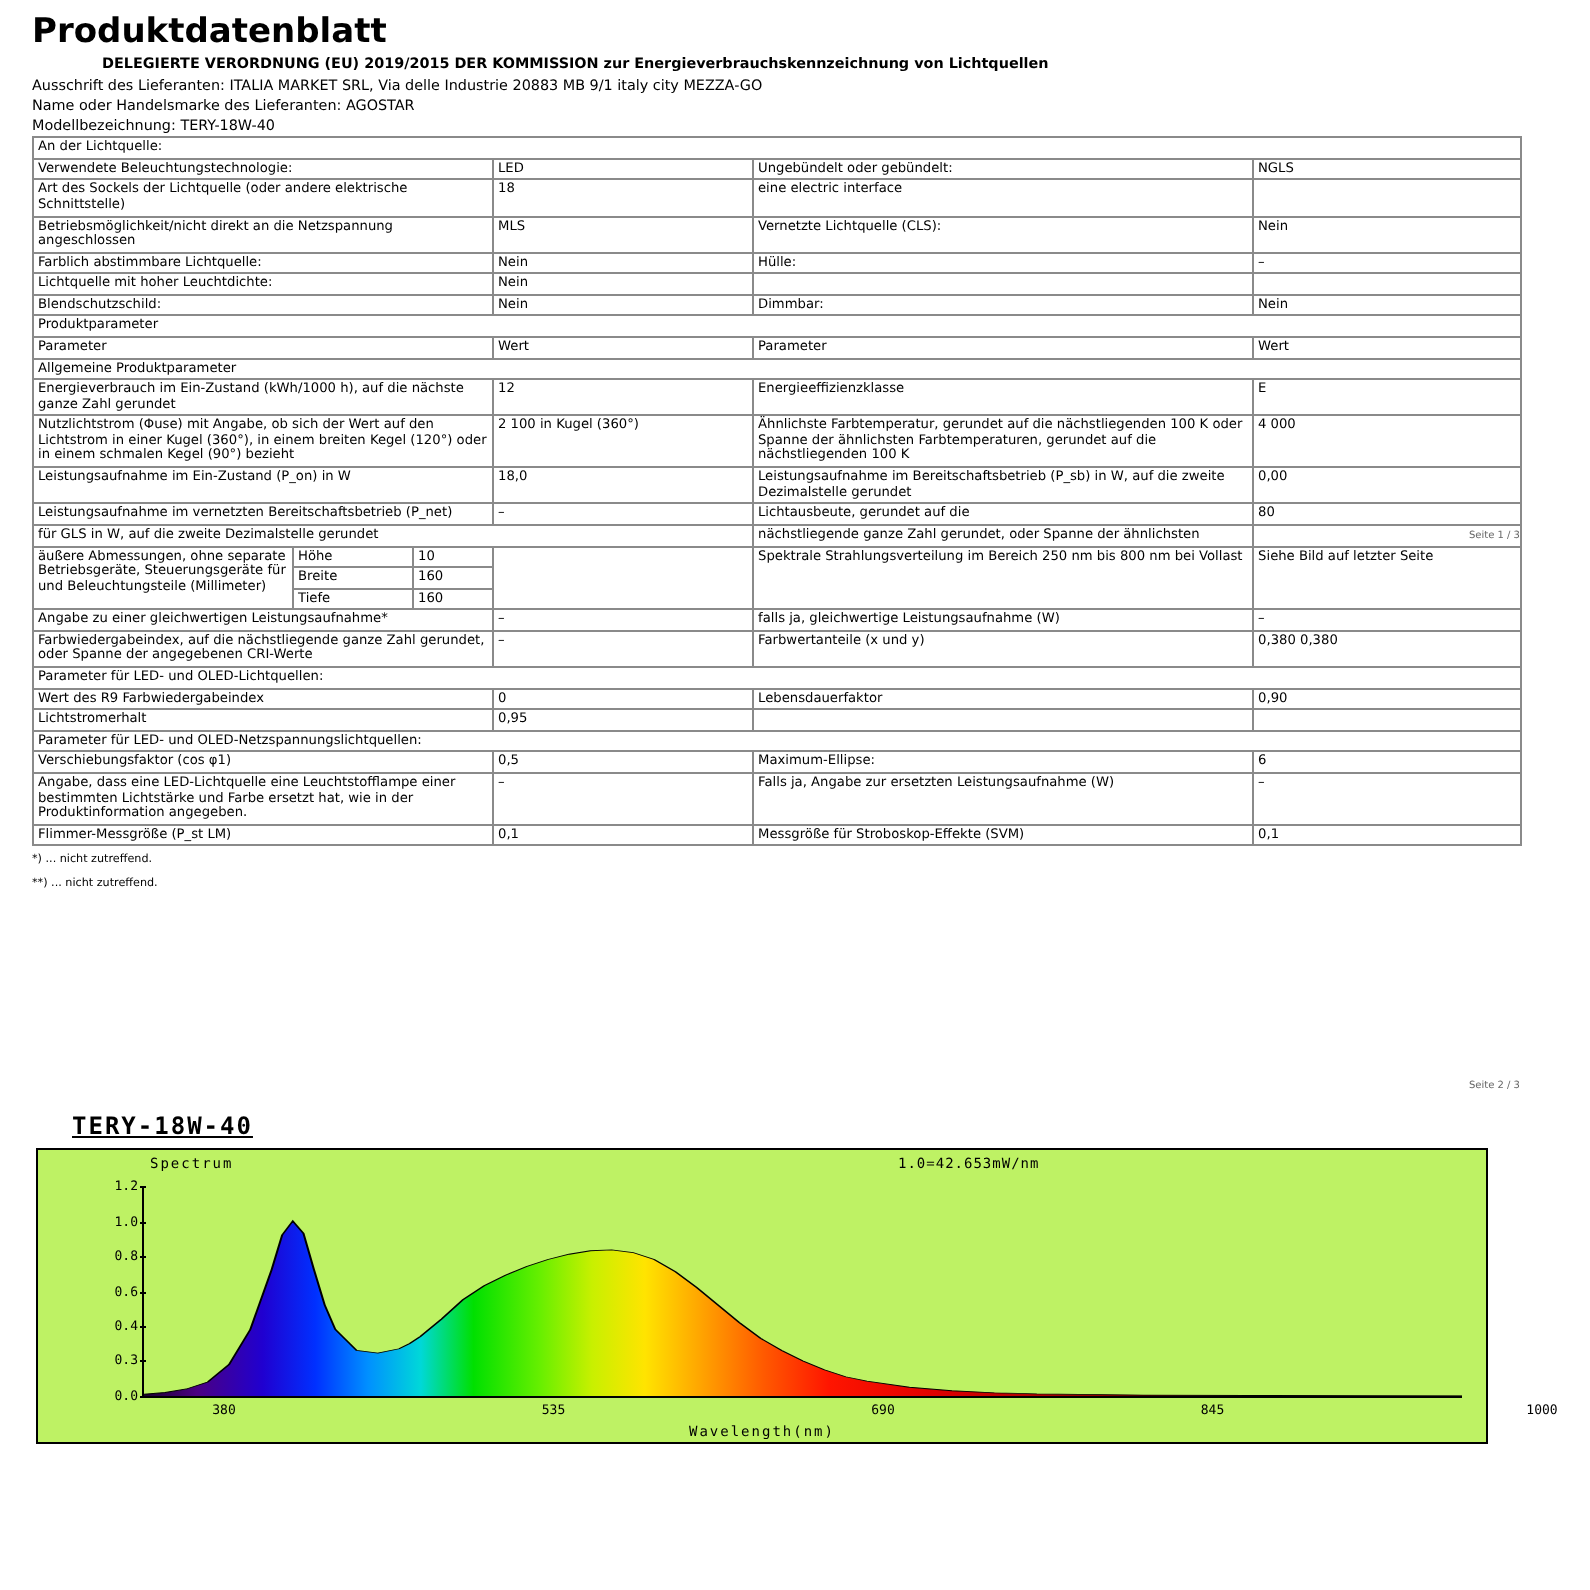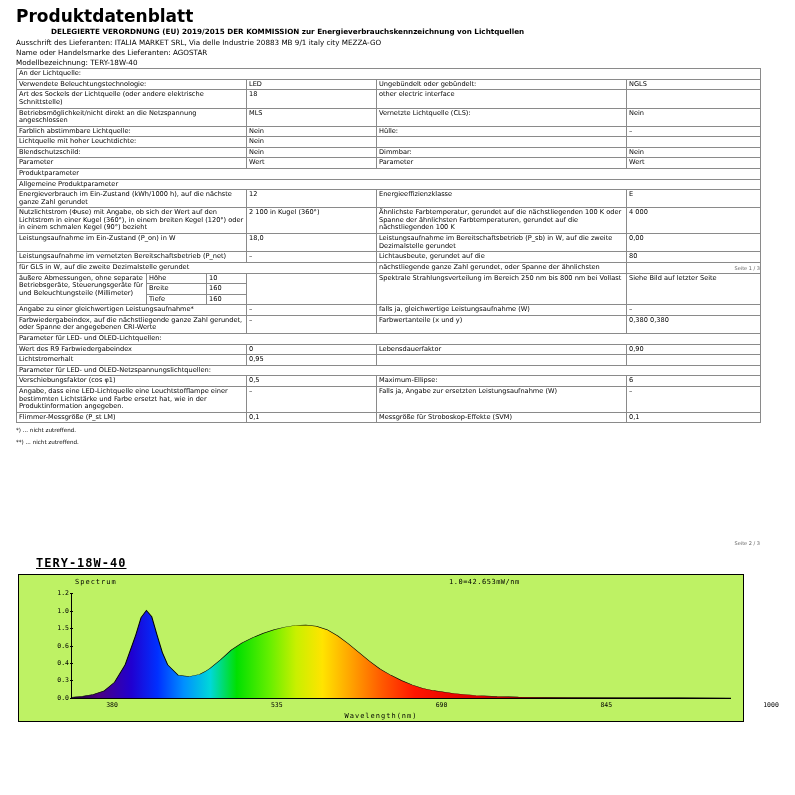--- a/index.html
+++ b/index.html
@@ -220,21 +220,21 @@
         </tr>
         <tr>
           <td>Verwendete Beleuchtungstechnologie:</td>
           <td class="ctr">LED</td>
           <td>Ungebündelt oder gebündelt:</td>
           <td class="ctr">NGLS</td>
         </tr>
         <tr>
           <td>Art des Sockels der Lichtquelle (oder andere elektrische Schnittstelle)</td>
           <td class="ctr">18</td>
-          <td>other electric interface</td>
+          <td>eine electric interface</td>
           <td class="ctr"></td>
         </tr>
         <tr>
           <td>Betriebsmöglichkeit/nicht direkt an die Netzspannung angeschlossen</td>
           <td class="ctr">MLS</td>
           <td>Vernetzte Lichtquelle (CLS):</td>
           <td class="ctr">Nein</td>
         </tr>
         <tr>
           <td>Farblich abstimmbare Lichtquelle:</td>
@@ -248,27 +248,27 @@
           <td></td>
           <td class="ctr"></td>
         </tr>
         <tr>
           <td>Blendschutzschild:</td>
           <td class="ctr">Nein</td>
           <td>Dimmbar:</td>
           <td class="ctr">Nein</td>
         </tr>
         <tr>
+          <td colspan="4" class="hdr-span">Produktparameter</td>
+        </tr>
+        <tr>
           <td>Parameter</td>
           <td class="ctr">Wert</td>
           <td>Parameter</td>
           <td class="ctr">Wert</td>
-        </tr>
-        <tr>
-          <td colspan="4" class="hdr-span">Produktparameter</td>
         </tr>
         <tr>
           <td colspan="4" class="hdr-span">Allgemeine Produktparameter</td>
         </tr>
         <tr>
           <td>Energieverbrauch im Ein-Zustand (kWh/1000 h), auf die nächste ganze Zahl gerundet</td>
           <td class="ctr">12</td>
           <td>Energieeffizienzklasse</td>
           <td class="ctr">E</td>
         </tr>
@@ -388,21 +388,21 @@
   <div class="sheet3">
     <div class="chart-title">TERY-18W-40</div>
     <div class="chart-box">
       <div class="chart-label-left">Spectrum</div>
       <div class="chart-label-right">1.0=42.653mW/nm</div>
 
       <div class="plot">
 
         <div class="ytick" style="top:0%">1.2</div>
         <div class="ytick" style="top:16.67%">1.0</div>
-        <div class="ytick" style="top:33.33%">1.5</div>
+        <div class="ytick" style="top:33.33%">0.8</div>
         <div class="ytick" style="top:50%">0.6</div>
         <div class="ytick" style="top:66.67%">0.4</div>
         <div class="ytick" style="top:83.33%">0.3</div>
         <div class="ytick" style="top:100%">0.0</div>
 
         <div class="xtick" style="left:0%">380</div>
         <div class="xtick" style="left:25%">535</div>
         <div class="xtick" style="left:50%">690</div>
         <div class="xtick" style="left:75%">845</div>
         <div class="xtick" style="left:100%">1000</div>

